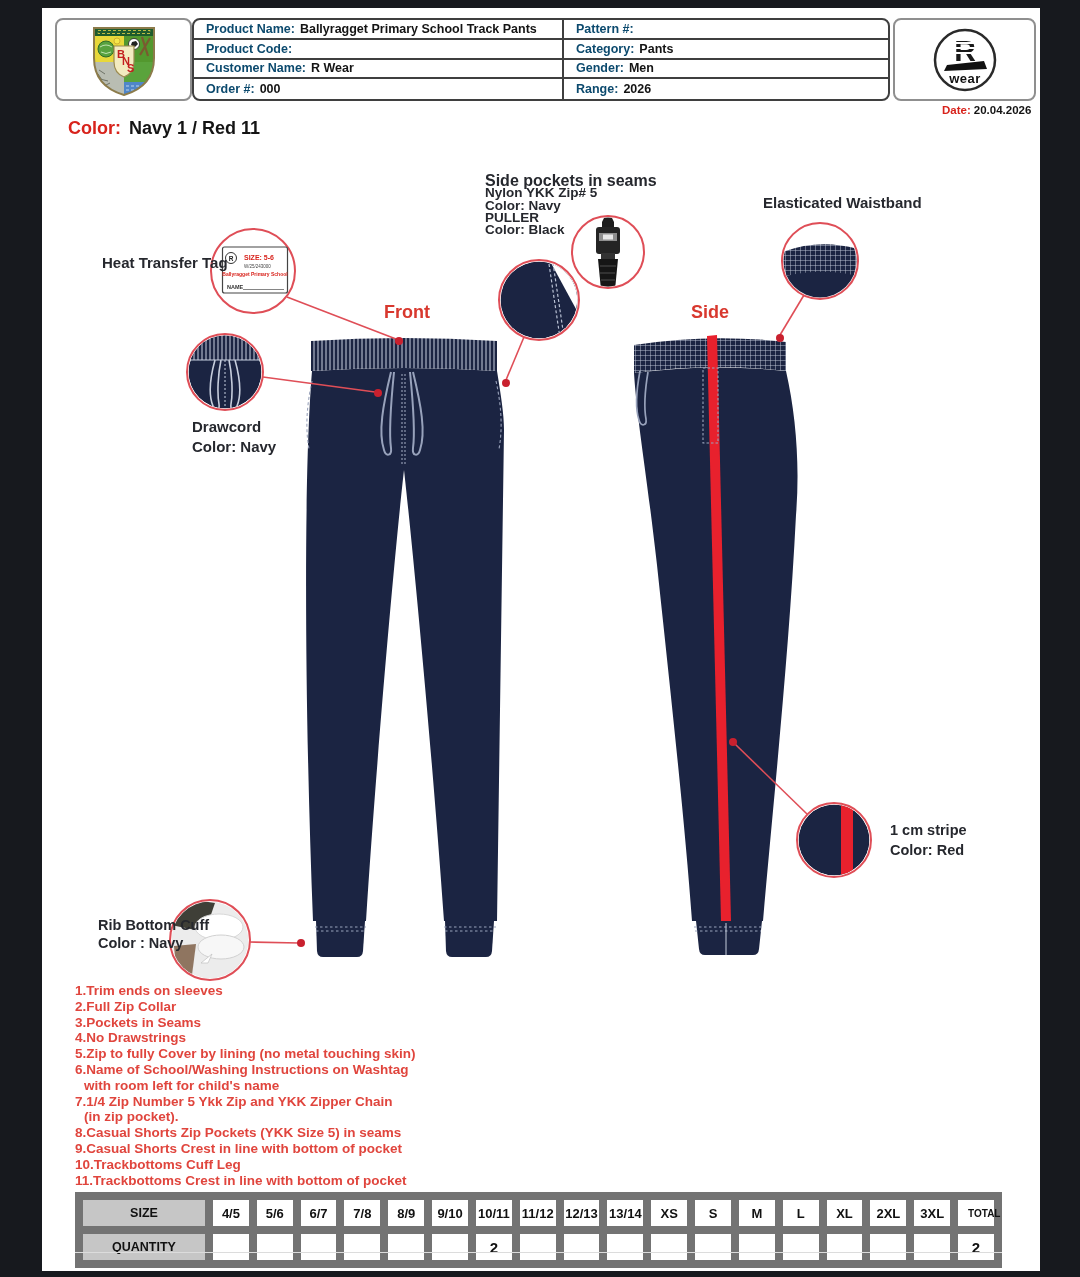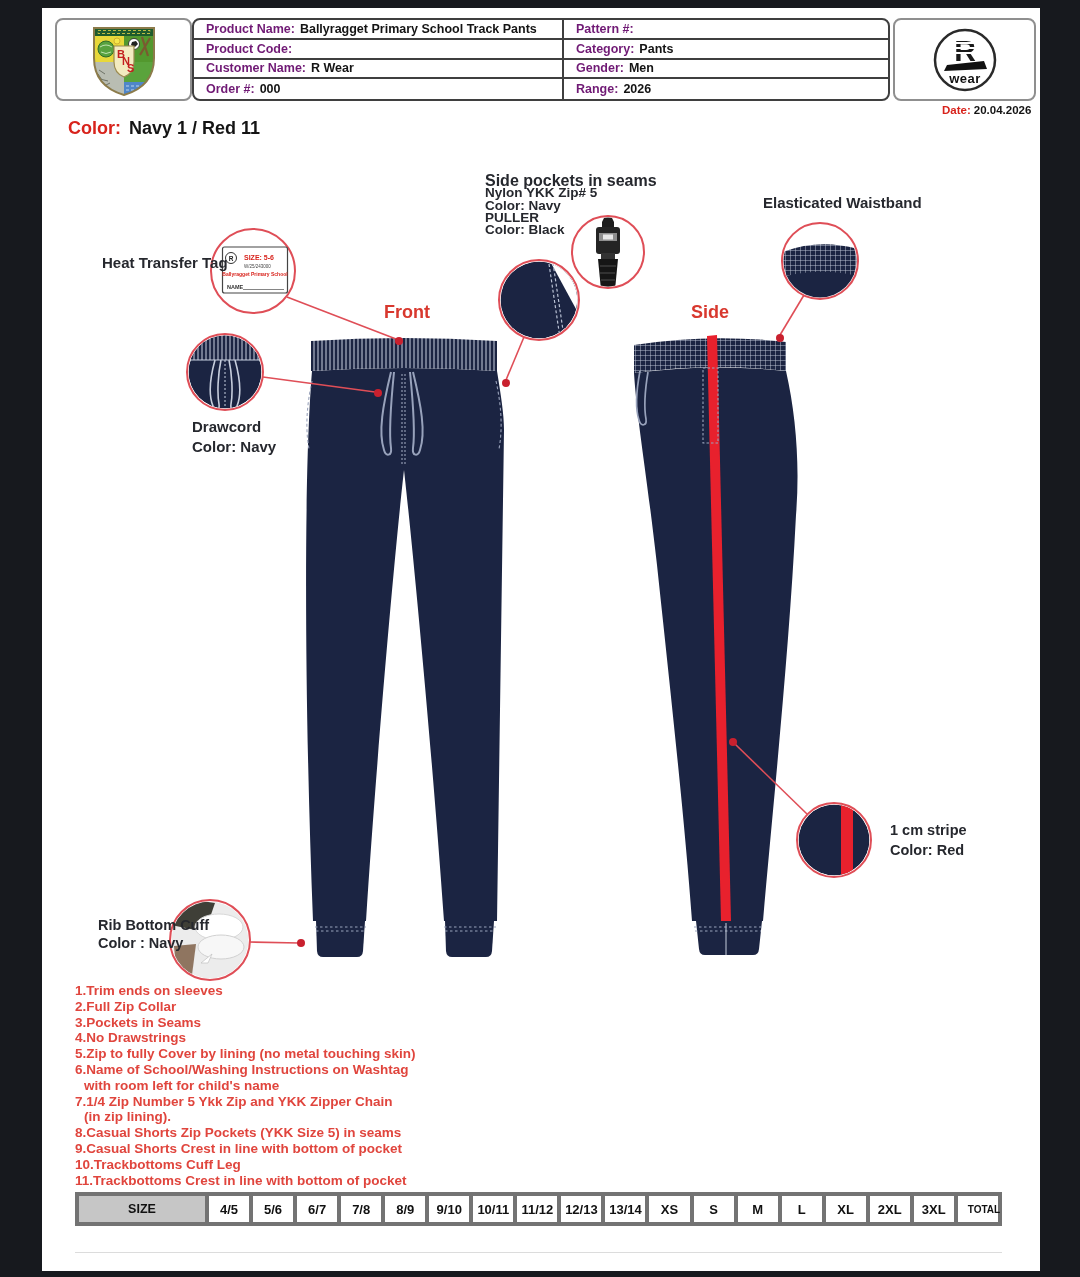--- a/index.html
+++ b/index.html
@@ -15,21 +15,21 @@
   
   .logo-box{position:absolute;left:55px;top:18px;width:133px;height:79px;border:2px solid #8f8f8f;
             border-radius:8px;display:flex;align-items:center;justify-content:center;background:#fff;}
   .info-table{position:absolute;left:192px;top:18px;width:694px;height:79px;border:2px solid #3f3f3f;
               border-radius:8px;overflow:hidden;display:grid;grid-template-columns:370px 1fr;
               grid-auto-rows:1fr;background:#fff;}
   .info-cell{display:flex;align-items:center;padding-left:12px;white-space:nowrap;
              border-bottom:2px solid #3f3f3f;font-size:12.5px;font-weight:700;}
   .info-cell:nth-last-child(-n+2){border-bottom:none;}
   .info-cell.cl{border-right:2px solid #3f3f3f;}
-  .info-cell .lbl{color:#701a75;margin-right:5px;}
+  .info-cell .lbl{color:#0c4a6e;margin-right:5px;}
   .info-cell .val{color:#141414;}
   .brand-box{position:absolute;left:893px;top:18px;width:139px;height:79px;border:2px solid #8f8f8f;
              border-radius:8px;display:flex;align-items:center;justify-content:center;background:#fff;}
 
   .color-line{position:absolute;left:68px;top:106px;font-size:18px;font-weight:700;margin-top:12px;}
   .color-line .lbl{color:#d8231c;margin-right:8px;}
   .color-line .val{color:#141414;}
   .date-line{position:absolute;left:902px;top:104px;font-size:11.5px;font-weight:700;margin-left:40px;}
   .date-line .lbl{color:#d8231c;margin-right:3px;}
   .date-line .val{color:#141414;}
@@ -51,21 +51,21 @@
   .view-side{left:691px;top:302px;}
 
   
   .notes{position:absolute;left:75px;top:983px;font-size:13.5px;line-height:15.8px;
          color:#e0453d;font-weight:600;z-index:2;}
   .notes .indent{padding-left:9px;}
 
   
   .size-table{position:absolute;left:75px;top:1192px;width:927px;border-collapse:collapse;z-index:2;
               table-layout:fixed;}
-  .size-table td{border:4px solid #737373;height:26px;text-align:center;vertical-align:middle;
+  .size-table td{border:8px solid #737373;height:26px;text-align:center;vertical-align:middle;
                  font-size:13px;font-weight:700;color:#111;background:#fff;padding:0;}
   .size-table td.hdr{background:#c6c6c6;font-size:12.5px;}
   .size-table td.total{font-size:10px;padding-left:10px;}
   .size-table td.qty{font-size:15px;}
 
   .thin-line{position:absolute;left:75px;top:1252px;width:927px;height:1px;background:#dcdcdc;z-index:2;}
   .fabric-bar{position:absolute;left:75px;top:1257px;width:927px;height:20px;background:#b3b3b3;
               overflow:hidden;z-index:2;}
   .fabric-bar span{display:block;padding:5px 0 0 14px;font-size:14.5px;font-weight:700;color:#1c1c1c;}
 </style>
@@ -346,21 +346,21 @@
 
   <div class="notes">
     <div>1.Trim ends on sleeves</div>
     <div>2.Full Zip Collar</div>
     <div>3.Pockets in Seams</div>
     <div>4.No Drawstrings</div>
     <div>5.Zip to fully Cover by lining (no metal touching skin)</div>
     <div>6.Name of School/Washing Instructions on Washtag</div>
     <div class="indent">with room left for child's name</div>
     <div>7.1/4 Zip Number 5 Ykk Zip and YKK Zipper Chain</div>
-    <div class="indent">(in zip lining).</div>
+    <div class="indent">(in zip pocket).</div>
     <div>8.Casual Shorts Zip Pockets (YKK Size 5) in seams</div>
     <div>9.Casual Shorts Crest in line with bottom of pocket</div>
     <div>10.Trackbottoms Cuff Leg</div>
     <div>11.Trackbottoms Crest in line with bottom of pocket</div>
   </div>
 
   <table class="size-table">
     <colgroup>
       <col style="width:130px">
       <col>
@@ -397,20 +397,41 @@
       <td>13/14</td>
       <td>XS</td>
       <td>S</td>
       <td>M</td>
       <td>L</td>
       <td>XL</td>
       <td>2XL</td>
       <td>3XL</td>
       <td class="total">TOTAL</td>
     </tr>
+    <tr>
+      <td class="hdr">QUANTITY</td>
+      <td class="qty"></td>
+      <td class="qty"></td>
+      <td class="qty"></td>
+      <td class="qty"></td>
+      <td class="qty"></td>
+      <td class="qty"></td>
+      <td class="qty">2</td>
+      <td class="qty"></td>
+      <td class="qty"></td>
+      <td class="qty"></td>
+      <td class="qty"></td>
+      <td class="qty"></td>
+      <td class="qty"></td>
+      <td class="qty"></td>
+      <td class="qty"></td>
+      <td class="qty"></td>
+      <td class="qty"></td>
+      <td class="qty">2</td>
+    </tr>
   </tbody>
     </table>
 
   <div class="thin-line"></div>
 
   <div class="bar bar-left"></div>
   <div class="bar bar-right"></div>
   <div class="bar bar-top"></div>
   <div class="bar bar-bottom"></div>
 </div>

